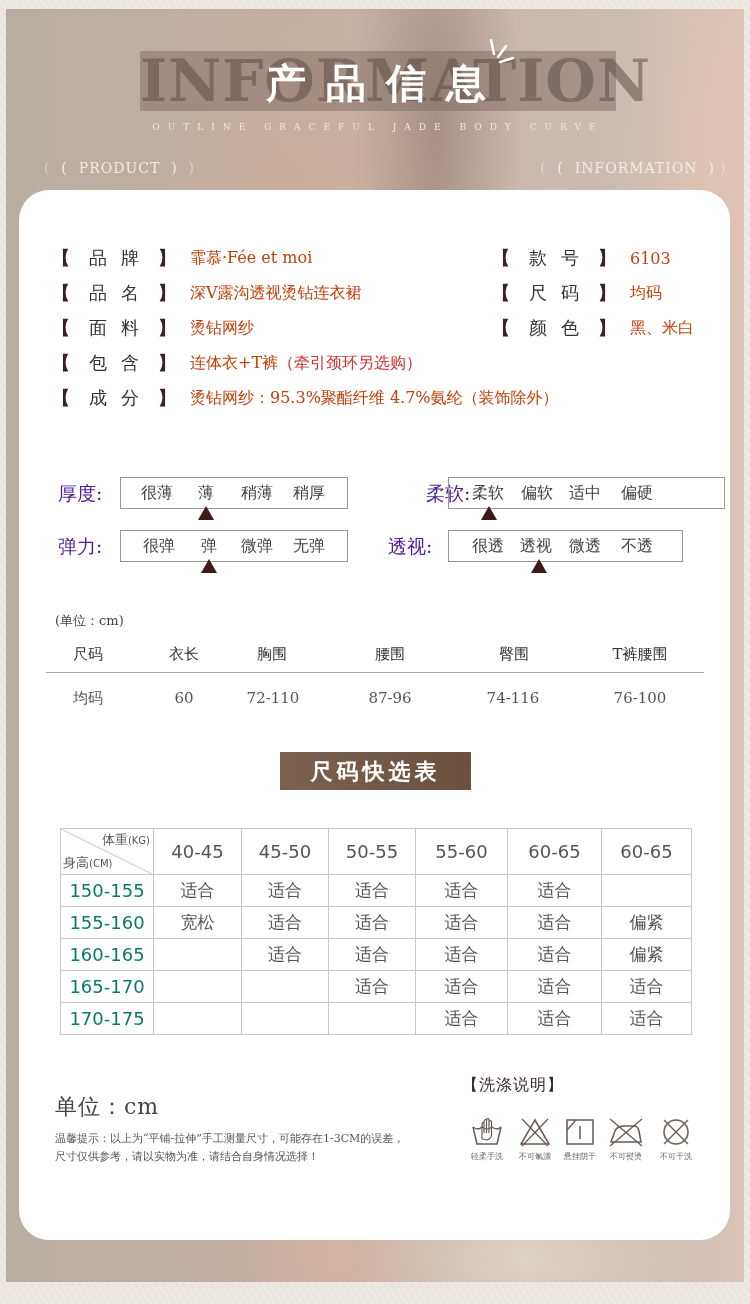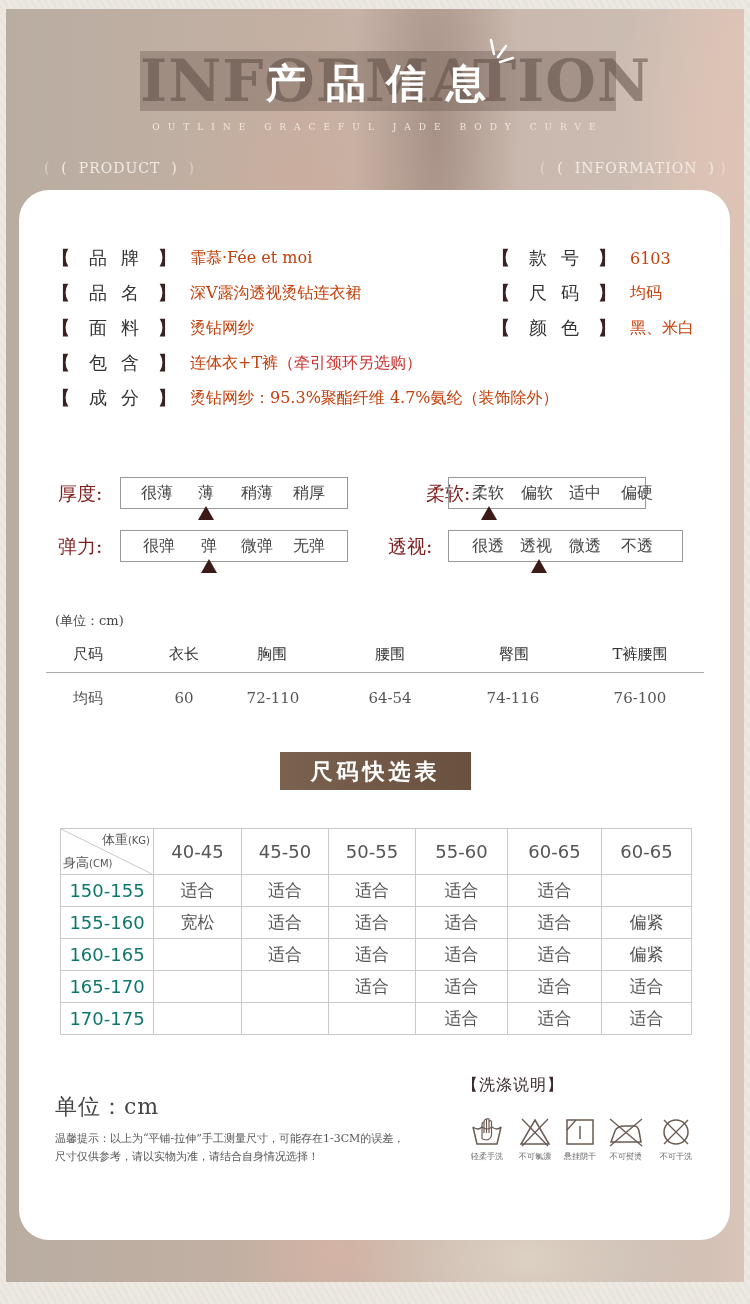--- a/index.html
+++ b/index.html
@@ -52,21 +52,21 @@
   .card {
     position: absolute; left: 19px; top: 190px; width: 711px; height: 1050px;
     background: #fff; border-radius: 30px;
   }
   .info-row { position: absolute; font-size: 17px; color: #3b3b3b; display: flex; align-items: center; white-space: nowrap; }
   .bracket { color: #3a2222; font-weight: bold; font-size: 18px; }
   .lbl { display: inline-block; width: 88px; text-align: center; letter-spacing: 14px; padding-left: 14px; font-size: 18px; color: #333; }
   .val { margin-left: 14px; font-size: 16px; color: #c2410c; }
   .red { color: #c9302c; }
   
-  .scale-lbl { position: absolute; font-size: 19px; color: #7f1d1d; }
+  .scale-lbl { position: absolute; font-size: 19px; color: #4c1d95; }
   .scale-box {
     position: absolute; height: 32px; border: 1.5px solid #999;
     display: flex; align-items: center; font-size: 16px; color: #444;
   }
   .scale-box span { position: absolute; top: 5px; white-space: nowrap; }
   .tri {
     position: absolute; width: 0; height: 0;
     border-left: 8px solid transparent; border-right: 8px solid transparent;
     border-bottom: 14px solid #3c1a18;
   }
@@ -179,21 +179,21 @@
 <div class="scale-lbl" style="left:58px; top:481px;">厚度:</div>
 <div class="scale-box" style="left:120px; top:477px; width:228px;">
   <span style="left:20px;">很薄</span>
   <span style="left:77px;">薄</span>
   <span style="left:120px;">稍薄</span>
   <span style="left:172px;">稍厚</span>
 </div>
 <div class="tri" style="left:198px; top:506px;"></div>
 
 <div class="scale-lbl" style="left:388px; top:481px;margin-left:38px;">柔软:</div>
-<div class="scale-box" style="left:448px; top:477px; width:198px;">
+<div class="scale-box" style="left:448px; top:477px; width:277px;">
   <span style="left:23px;">柔软</span>
   <span style="left:72px;">偏软</span>
   <span style="left:120px;">适中</span>
   <span style="left:172px;">偏硬</span>
 </div>
 <div class="tri" style="left:481px; top:506px;"></div>
 
 <div class="scale-lbl" style="left:58px; top:534px;">弹力:</div>
 <div class="scale-box" style="left:120px; top:530px; width:228px;text-align:right;">
   <span style="left:22px;">很弹</span>
@@ -219,21 +219,21 @@
   <div class="st-cell" style="left:242px; top:645px; width:60px;">胸围</div>
   <div class="st-cell" style="left:360px; top:645px; width:60px;">腰围</div>
   <div class="st-cell" style="left:484px; top:645px; width:60px;">臀围</div>
   <div class="st-cell" style="left:600px; top:645px; width:80px;">T裤腰围</div>
 </div>
 <div class="st-line"></div>
 <div>
   <div class="st-cell st-val" style="left:58px; top:689px; width:60px;">均码</div>
   <div class="st-cell st-val" style="left:154px; top:689px; width:60px;">60</div>
   <div class="st-cell st-val" style="left:238px; top:689px; width:70px;">72-110</div>
-  <div class="st-cell st-val" style="left:355px; top:689px; width:70px;">64-54</div>
+  <div class="st-cell st-val" style="left:355px; top:689px; width:70px;">87-96</div>
   <div class="st-cell st-val" style="left:478px; top:689px; width:70px;">74-116</div>
   <div class="st-cell st-val" style="left:604px; top:689px; width:72px;">76-100</div>
 </div>
 
 <div class="qs-title">尺码快选表</div>
 
 <table class="qs">
   <colgroup>
     <col style="width:93px">
       <col style="width:88px">

